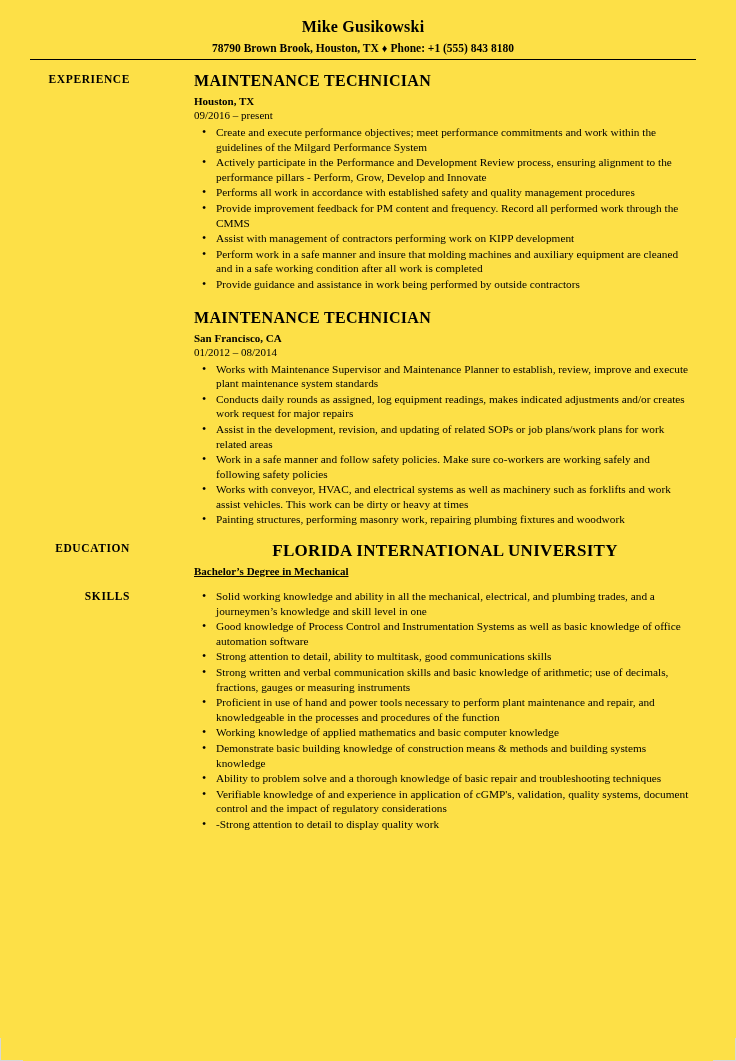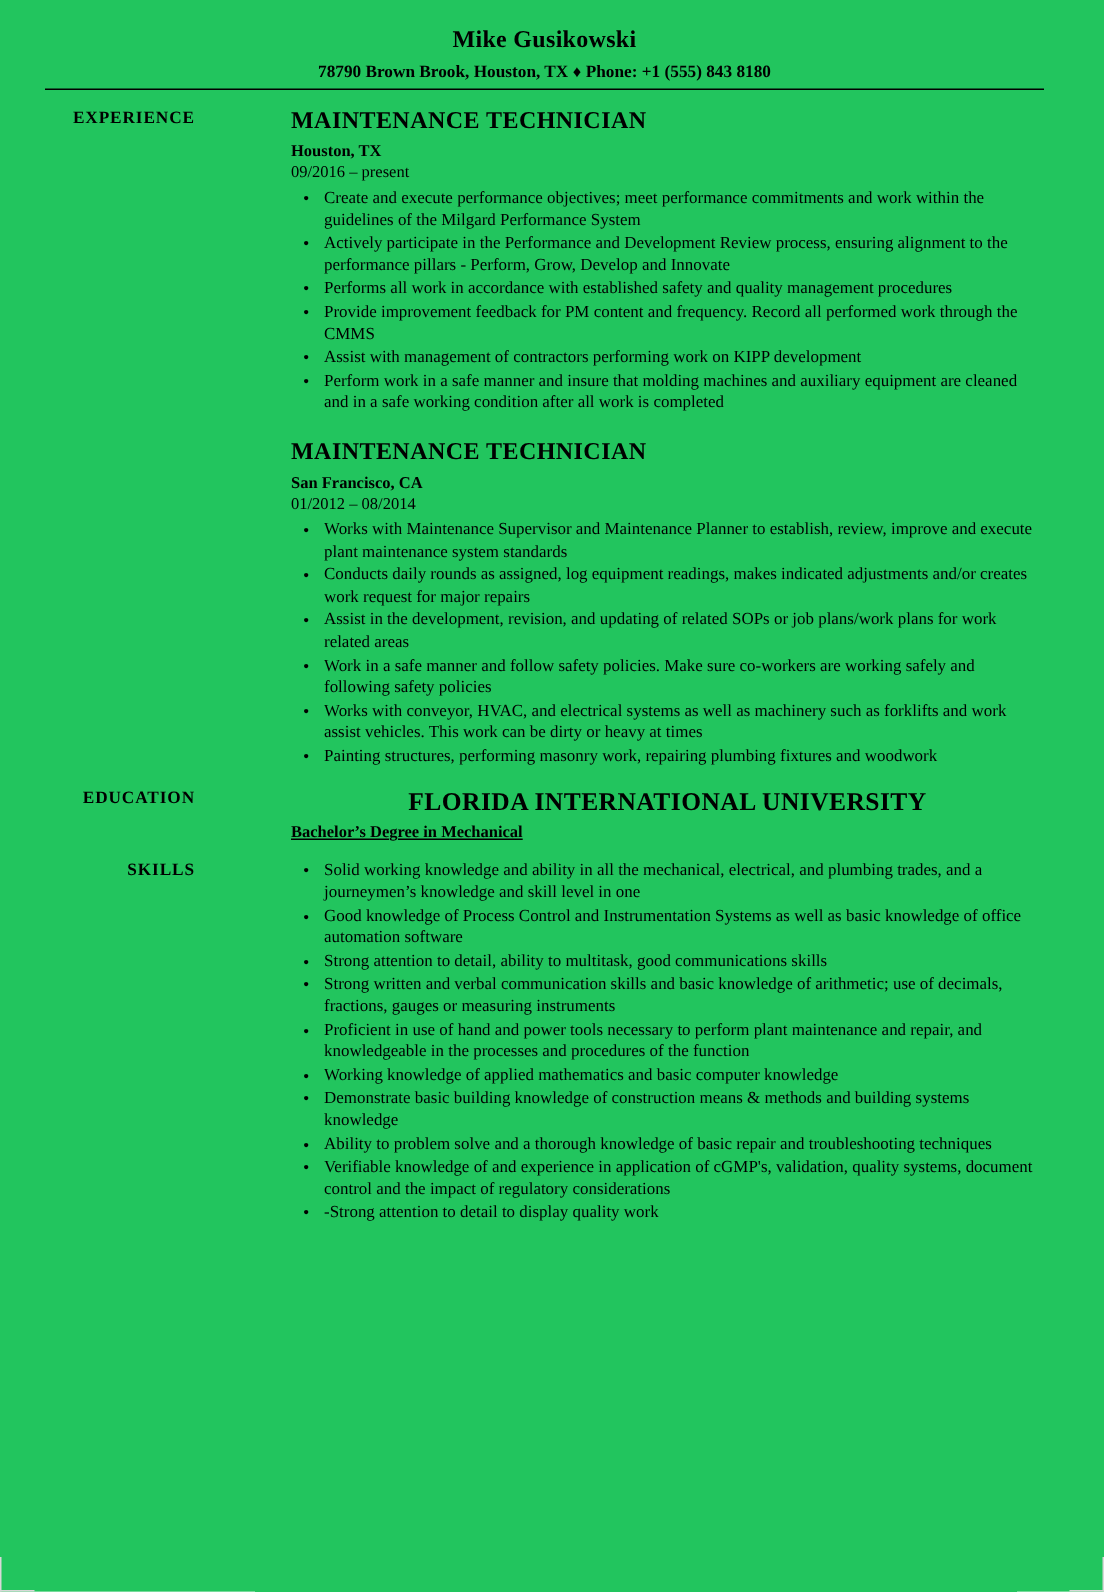--- a/index.html
+++ b/index.html
@@ -11,21 +11,21 @@
     width: 736px;
     height: 1061px;
     font-family: "Liberation Serif", serif;
     color: #000000;
     position: relative;
     overflow: hidden;
   }
   .page {
     width: 736px;
     height: 1061px;
-    background: #22c55e;
+    background: #fde047;
     box-sizing: border-box;
     padding: 18px 40px 0 30px;
     position: relative;
   }
   
   .header {
     text-align: center;
   }
   .name {
     font-family: "Liberation Serif", serif;
@@ -164,20 +164,21 @@
         <div class="job-title">MAINTENANCE TECHNICIAN</div>
         <div class="job-location">Houston, TX</div>
         <div class="job-dates">09/2016 – present</div>
         <ul class="bullets">
           <li>Create and execute performance objectives; meet performance commitments and work within the guidelines of the Milgard Performance System</li>
           <li>Actively participate in the Performance and Development Review process, ensuring alignment to the performance pillars - Perform, Grow, Develop and Innovate</li>
           <li>Performs all work in accordance with established safety and quality management procedures</li>
           <li>Provide improvement feedback for PM content and frequency. Record all performed work through the CMMS</li>
           <li>Assist with management of contractors performing work on KIPP development</li>
           <li>Perform work in a safe manner and insure that molding machines and auxiliary equipment are cleaned and in a safe working condition after all work is completed</li>
+          <li>Provide guidance and assistance in work being performed by outside contractors</li>
         </ul>
       </div>
 
       <div class="job">
         <div class="job-title">MAINTENANCE TECHNICIAN</div>
         <div class="job-location">San Francisco, CA</div>
         <div class="job-dates">01/2012 – 08/2014</div>
         <ul class="bullets">
           <li>Works with Maintenance Supervisor and Maintenance Planner to establish, review, improve and execute plant maintenance system standards</li>
           <li>Conducts daily rounds as assigned, log equipment readings, makes indicated adjustments and/or creates work request for major repairs</li>

